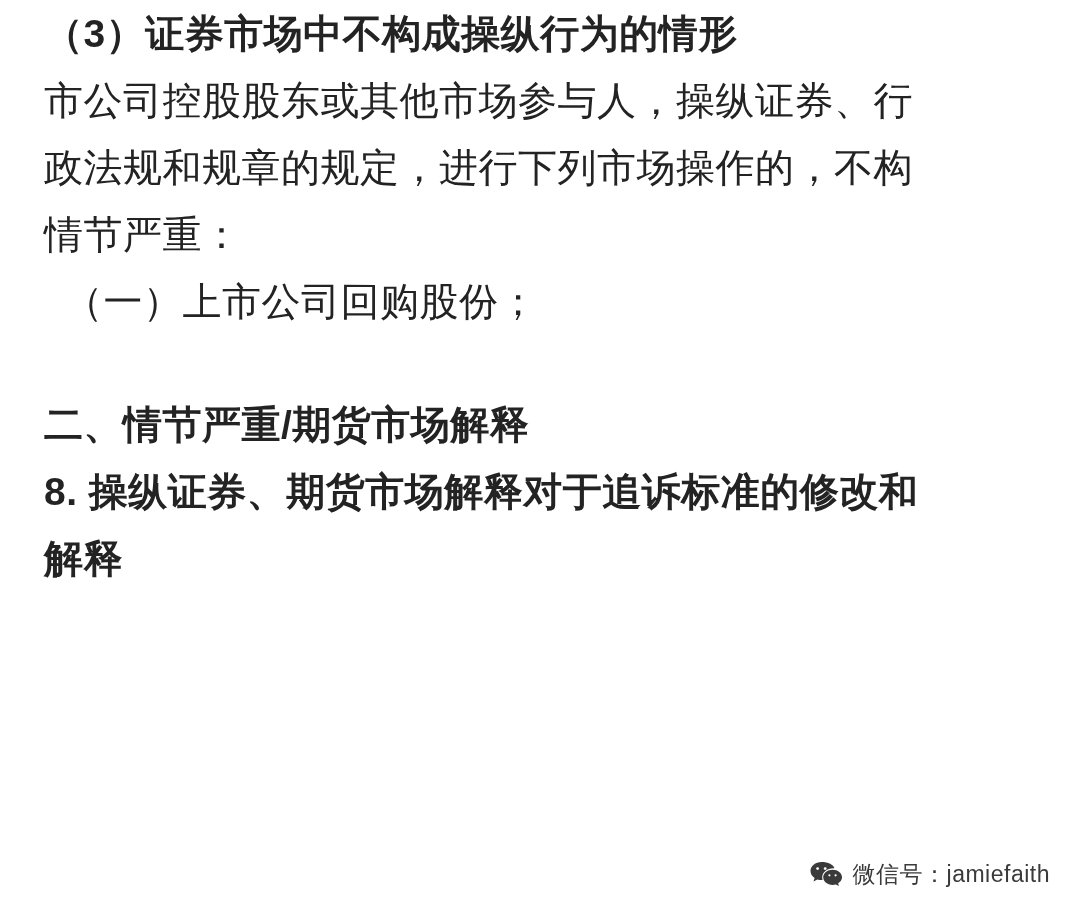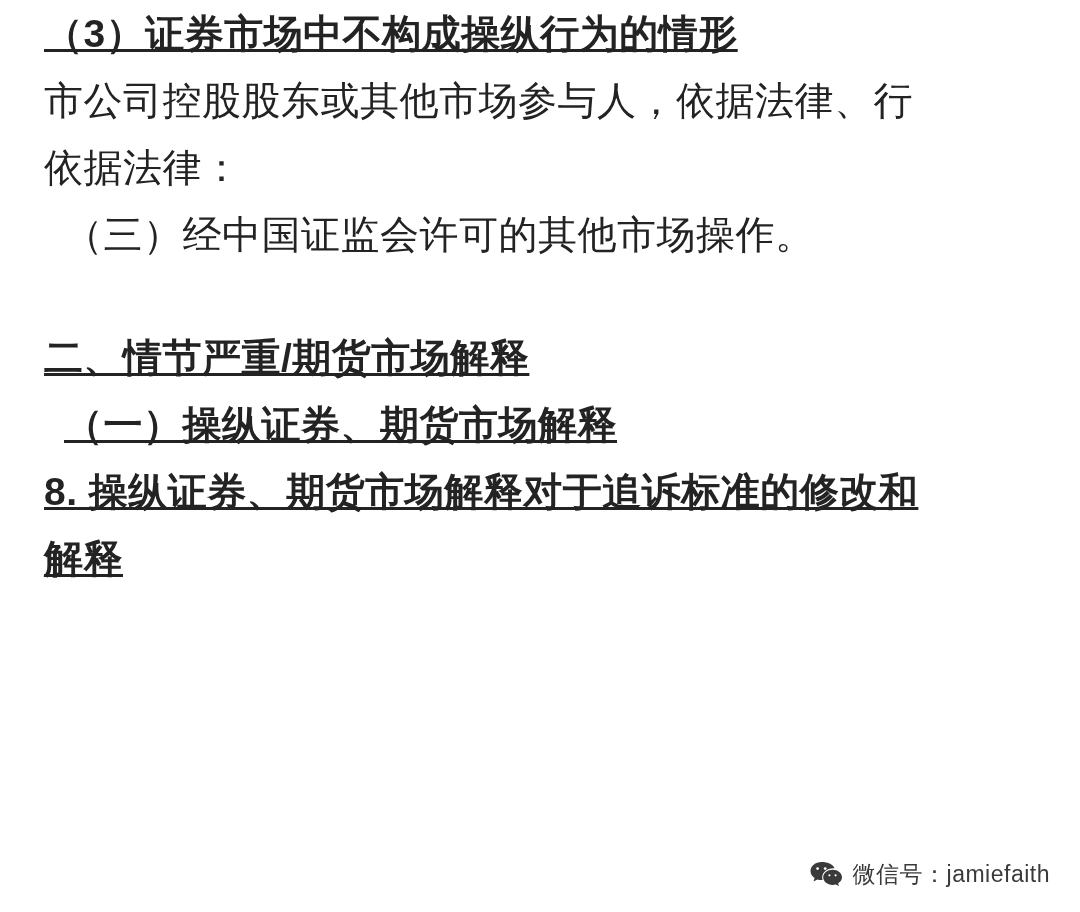--- a/index.html
+++ b/index.html
@@ -24,21 +24,20 @@
   }
   .line {
     font-size: 39px;
     line-height: 67px;
     letter-spacing: 0.5px;
     white-space: pre;
     color: #232323;
   }
   .bold {
     font-weight: bold;
-    text-decoration: underline;
   }
   .indent {
     text-indent: 0;
     padding-left: 20px;
   }
   .spacer {
     height: 56px;
   }
   .footer {
     position: absolute;
@@ -67,39 +66,37 @@
 </head>
 <body>
 
 <div class="page">
 
   <div class="para-block">
     <div class="line bold">（3）证券市场中不构成操纵行为的情形</div>
   </div>
 
   <div class="para-block">
-    <div class="line">市公司控股股东或其他市场参与人，依据法律、行</div>
-    <div class="line">依据法律：</div>
+    <div class="line">市公司控股股东或其他市场参与人，操纵证券、行</div>
+    <div class="line">政法规和规章的规定，进行下列市场操作的，不构</div>
+    <div class="line">情节严重：</div>
+  </div>
+
+  <div class="para-block">
+    <div class="line indent">（一）上市公司回购股份；</div>
   </div>
 
 
-
-  <div class="para-block">
-    <div class="line indent">（三）经中国证监会许可的其他市场操作。</div>
-  </div>
 
   <div class="spacer"></div>
 
   <div class="para-block">
     <div class="line bold">二、情节严重/期货市场解释</div>
   </div>
 
-  <div class="para-block">
-    <div class="line bold indent">（一）操纵证券、期货市场解释</div>
-  </div>
 
   <div class="para-block">
     <div class="line bold">8. 操纵证券、期货市场解释对于追诉标准的修改和</div>
     <div class="line bold">解释</div>
   </div>
 
   <div class="footer">
     <span class="footer-icon">
       <svg width="34" height="30" viewBox="0 0 34 30" xmlns="http://www.w3.org/2000/svg">
         <path d="M12.5 2C6.3 2 1.5 6.1 1.5 11.1c0 2.8 1.6 5.3 4.1 7L4.5 21.4l3.9-2c1.2 0.4 2.6 0.6 4.1 0.6 0.4 0 0.8 0 1.1-0.1-0.3-0.8-0.4-1.6-0.4-2.5 0-5.1 5-9.2 11.1-9.2 0.4 0 0.8 0 1.2 0.1C24.5 4.7 19.1 2 12.5 2z" fill="#3a3a3a"></path>

